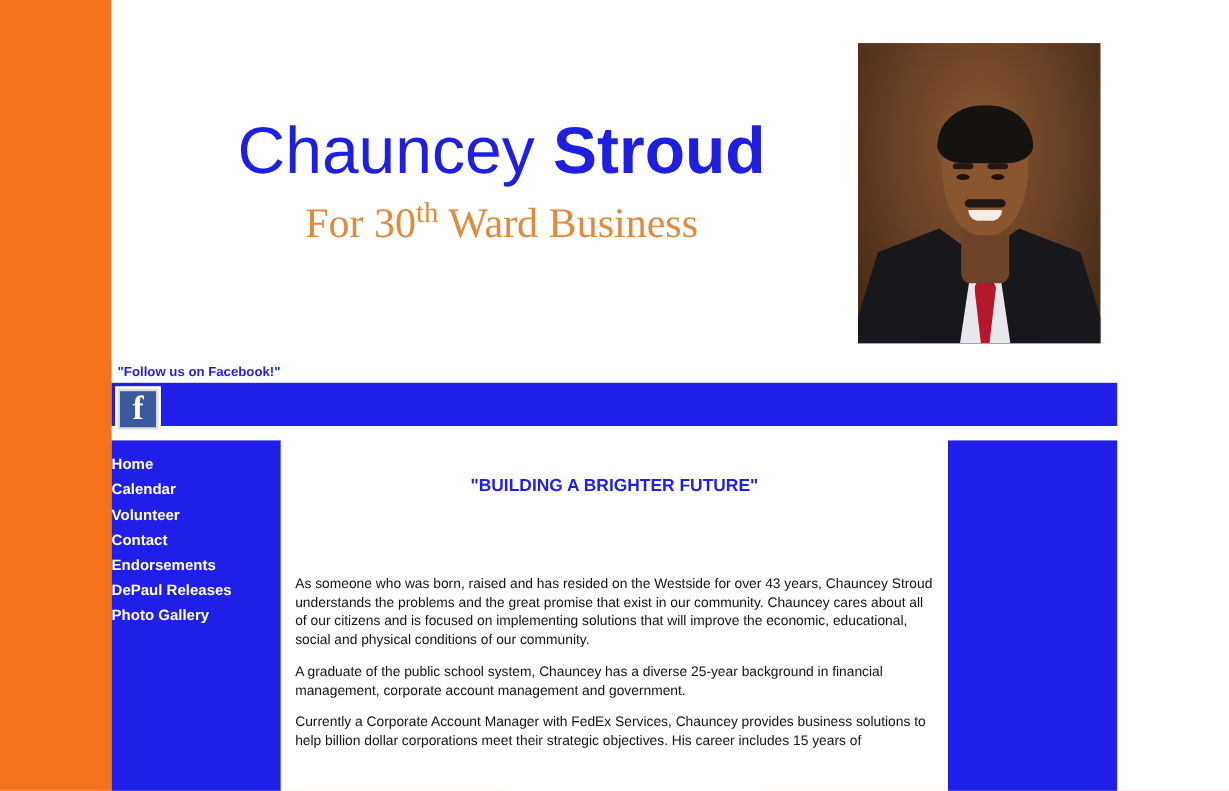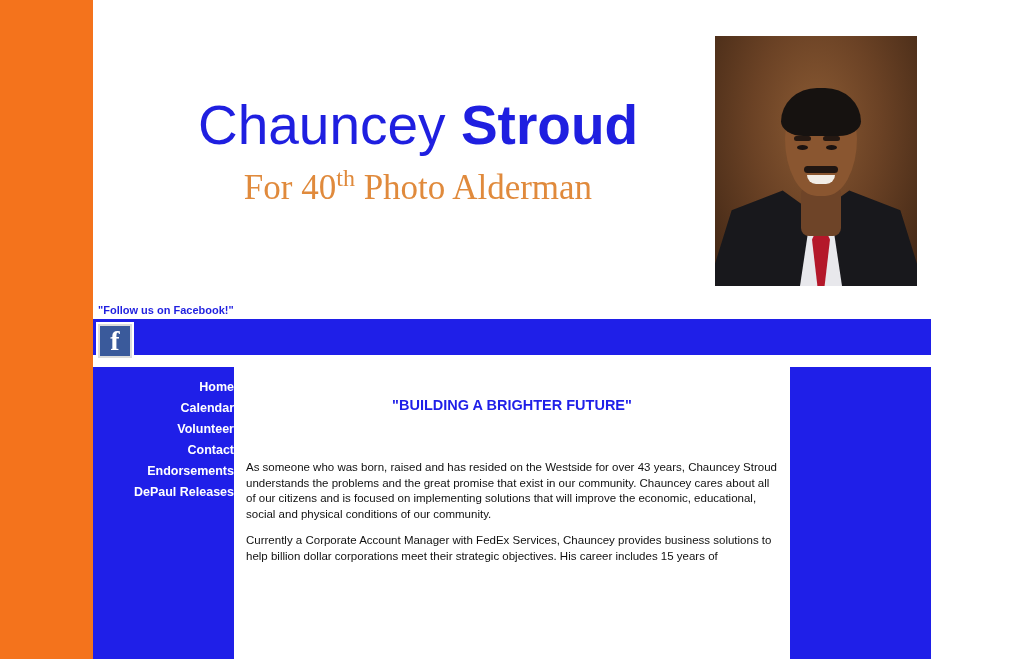--- a/index.html
+++ b/index.html
@@ -222,21 +222,21 @@
     top: 0px;
     width: 141px;
     height: 292px;
     background: #1F1FE8;
     padding-top: 10px;
     box-sizing: border-box;
   }
   .nav-item {
     display: block;
     width: 100%;
-    text-align: right;
+    text-align: left;
     color: #FFFFFF;
     font-size: 12.5px;
     font-weight: bold;
     line-height: 21px;
     text-decoration: none;
     white-space: nowrap;
   }
   .main {
     position: absolute;
     left: 141px;
@@ -254,21 +254,21 @@
     font-weight: bold;
     margin-top: 30px;
     margin-bottom: 0;
   }
   .para {
     font-size: 11.5px;
     line-height: 15.5px;
     color: #111111;
     margin: 0 0 11px 0;
   }
-  .para.first { margin-top: 47px; }
+  .para.first { margin-top: 67px; }
   .rightcol {
     position: absolute;
     left: 697px;
     top: 0px;
     width: 141px;
     height: 292px;
     background: #1F1FE8;
   }
 </style>
 </head>
@@ -276,21 +276,21 @@
 
 <div class="page">
 
   <div class="header">
     <div class="title-block">
       <div class="title-line1">
         <span class="light">Chauncey</span>
         <span class="bold">Stroud</span>
       </div>
       <div class="title-line2">
-        <span>For 40</span><sup>th</sup><span> Photo Alderman</span>
+        <span>For 30</span><sup>th</sup><span> Ward Business</span>
       </div>
     </div>
 
     <div class="portrait">
       <div class="bgtop"></div>
       <div class="suit"></div>
       <div class="shirt"></div>
       <div class="tie"></div>
       <div class="neck"></div>
       <div class="face"></div>
@@ -312,24 +312,26 @@
 
   <div class="content">
 
     <div class="sidebar">
       <a class="nav-item" href="#">Home</a>
       <a class="nav-item" href="#">Calendar</a>
       <a class="nav-item" href="#">Volunteer</a>
       <a class="nav-item" href="#">Contact</a>
       <a class="nav-item" href="#">Endorsements</a>
       <a class="nav-item" href="#">DePaul Releases</a>
+      <a class="nav-item" href="#">Photo Gallery</a>
     </div>
 
     <div class="main">
       <div class="headline">"BUILDING A BRIGHTER FUTURE"</div>
       <p class="para first">As someone who was born, raised and has resided on the Westside for over 43 years, Chauncey Stroud understands the problems and the great promise that exist in our community. Chauncey cares about all of our citizens and is focused on implementing solutions that will improve the economic, educational, social and physical conditions of our community.</p>
+      <p class="para">A graduate of the public school system, Chauncey has a diverse 25-year background in financial management, corporate account management and government.</p>
       <p class="para">Currently a Corporate Account Manager with FedEx Services, Chauncey provides business solutions to help billion dollar corporations meet their strategic objectives. His career includes 15 years of</p>
     </div>
 
     <div class="rightcol"></div>
 
   </div>
 </div>
 
 </body></html>

